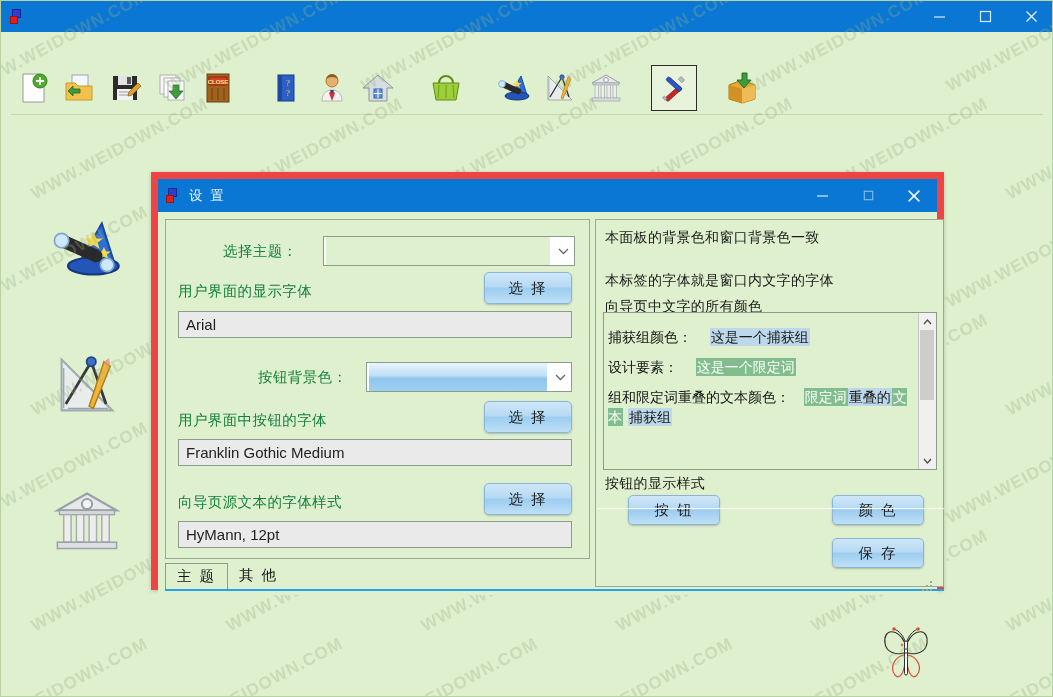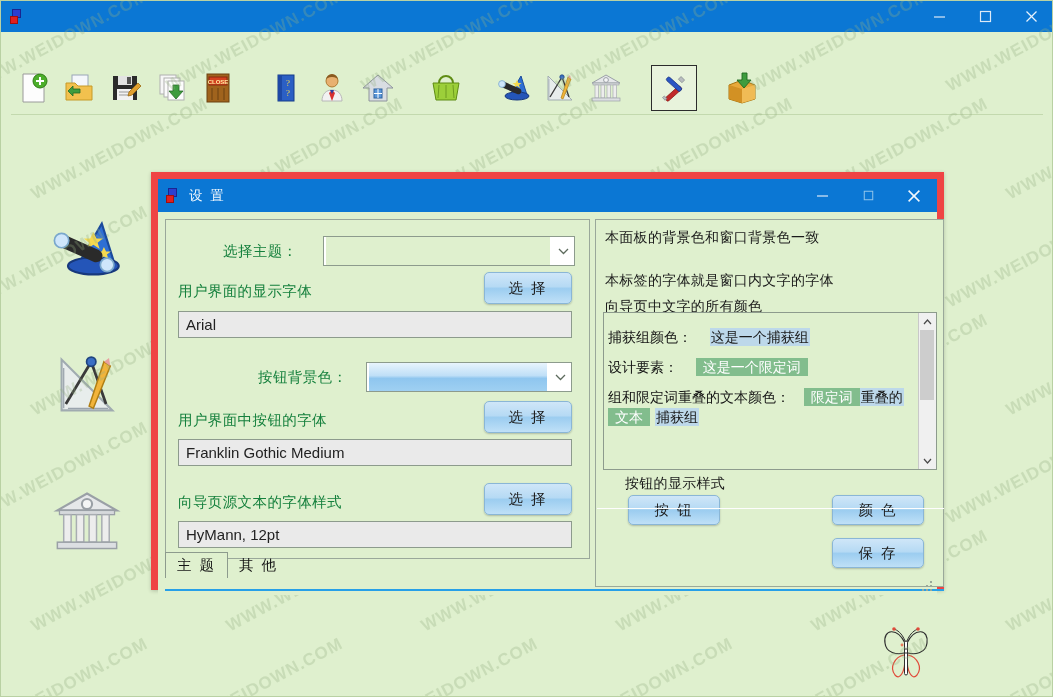--- a/index.html
+++ b/index.html
@@ -323,21 +323,21 @@
   }
   #ta-content .blank { height: 10px; }
   .hl-group {
     background: #bdd8ea;
     color: #1a1a1a;
     padding: 1px 1px;
   }
   .hl-qual {
     background: #82bd8d;
     color: #ffffff;
-    padding: 1px 7px;
+    padding: 1px 1px;
   }
   #ta-scroll {
     width: 17px;
     background: #f0f0f0;
     border-left: 1px solid #c8c8c8;
     position: relative;
     display: flex;
     flex-direction: column;
   }
   .sb-arrow {
@@ -358,25 +358,25 @@
   #rp-divider {
     position: absolute;
     left: 1px; top: 288px;
     width: 347px; height: 1px;
     background: #fdfdfd;
   }
 
   
   #tabstrip {
     position: absolute;
-    left: 7px; top: 340px;
+    left: 7px; top: 351px;
     width: 425px;
     height: 26px;
     display: flex;
-    align-items: center;
+    align-items: flex-start;
   }
   .tab {
     height: 25px;
     padding: 0 11px;
     display: flex; align-items: center;
     font-size: 14.5px;
     color: #141414;
     letter-spacing: 2px;
     box-sizing: border-box;
   }
@@ -793,21 +793,21 @@
               <div id="sb-thumb"></div>
             </div>
             <div class="sb-arrow">
               <svg width="9" height="6" viewBox="0 0 9 6">
                   <polyline points="1,1 4.5,5 8,1" fill="none" stroke="#4a4a4a" stroke-width="1.2"></polyline>
                 </svg>
             </div>
           </div>
         </div>
 
-        <div class="rp-line" style="left:9px; top:255px;margin-left:20px;">按钮的显示样式</div>
+        <div class="rp-line" style="left:9px; top:255px;">按钮的显示样式</div>
 
         <div class="blue-btn" style="left:32px; top:275px; width:92px; height:30px;">按 钮</div>
         <div class="blue-btn" style="left:236px; top:275px; width:92px; height:30px;">颜 色</div>
 
         <div id="rp-divider"></div>
 
         <div class="blue-btn" style="left:236px; top:318px; width:92px; height:30px;">保 存</div>
       </div>
 
       <div id="tabstrip">

